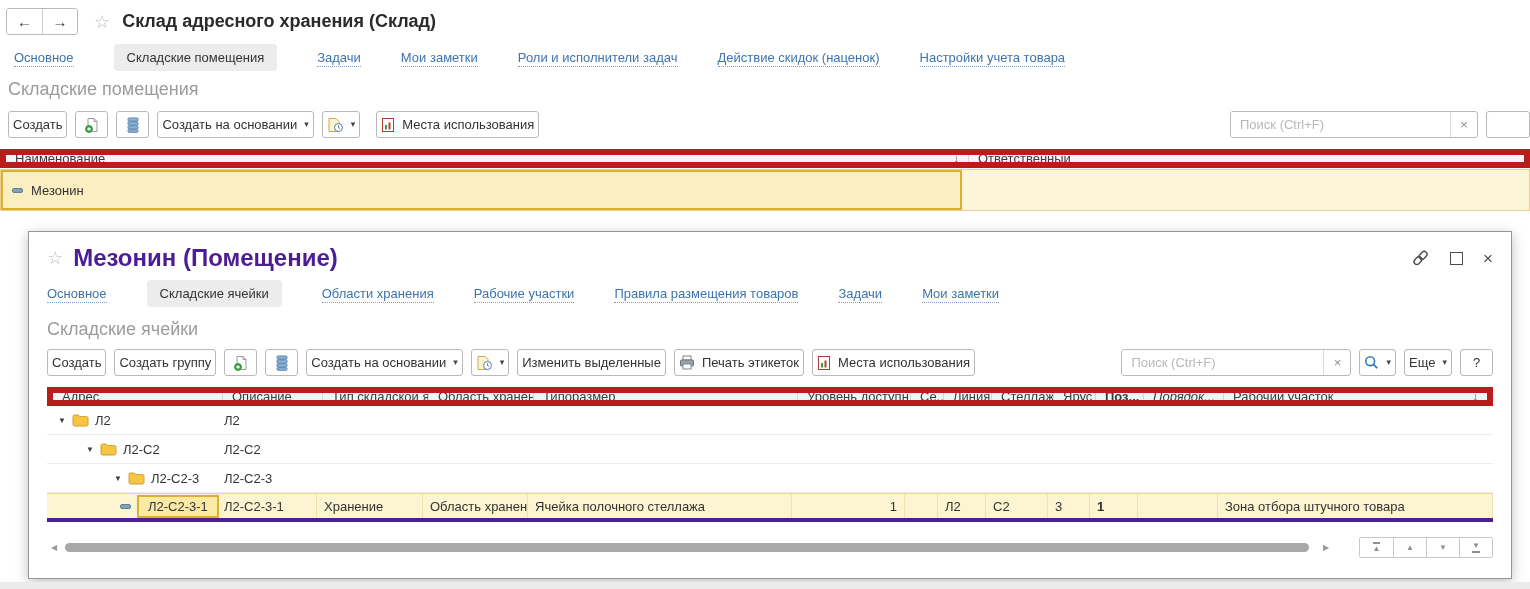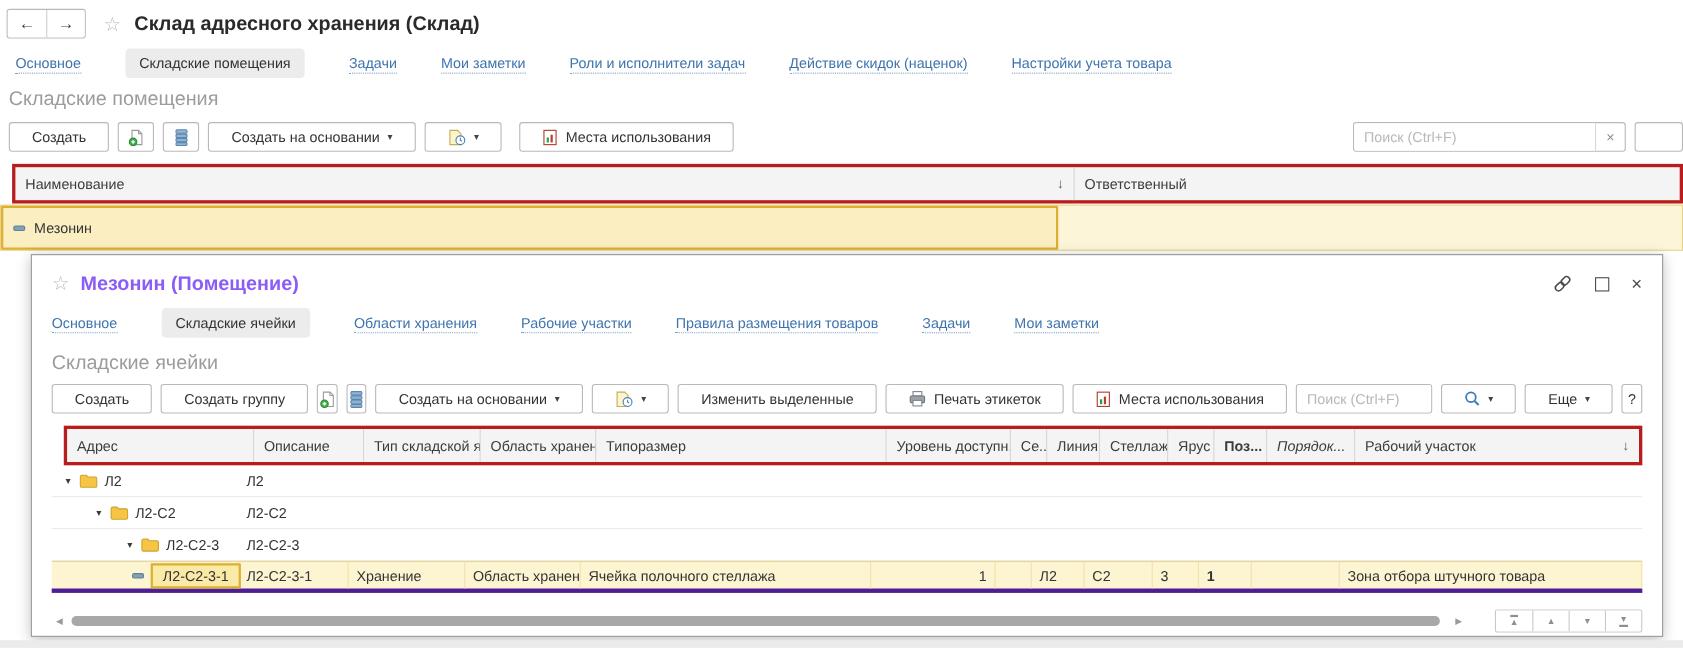--- a/index.html
+++ b/index.html
@@ -1,21 +1,21 @@
 <!DOCTYPE html>
 <html><head>
 <meta charset="utf-8">
 <style>
   * { margin:0; padding:0; box-sizing:border-box; }
   body { font-family:"Liberation Sans", sans-serif; background:#fff; }
   .screen { position:relative; width:1530px; height:589px; background:#fff; overflow:hidden; font-size:13px; color:#333; }
 
   
   .btn { display:inline-flex; align-items:center; justify-content:center; gap:7px; height:27px;
-         padding:0 20px; background:#fff; border:1px solid #b9b9b9; border-radius:3px;
+         padding:0 4px; background:#fff; border:1px solid #b9b9b9; border-radius:3px;
          font-size:13px; color:#333; white-space:nowrap; cursor:default; }
   .icon-btn { width:33px; padding:0; }
   .drop-arrow { font-size:9px; color:#444; line-height:1; }
   .tabs { display:flex; align-items:center; gap:40px; }
   .tab { color:#3e74ad; text-decoration:none; white-space:nowrap; }
   .tab .t { border-bottom:1px dotted #7da2c6; padding-bottom:1px; }
   .tab.active { background:#ececec; border-radius:4px; padding:6px 13px; color:#333; }
   .tab.active .t { border-bottom:none; }
   .section-title { font-size:18px; color:#9c9c9c; }
   .search { display:flex; align-items:center; height:27px; background:#fff; border:1px solid #b9b9b9; border-radius:3px; overflow:hidden; }
@@ -35,36 +35,36 @@
   .outer-tabs { position:absolute; top:44px; left:14px; }
   .outer-section { position:absolute; top:79px; left:8px; }
 
   
   .outer-toolbar { position:absolute; top:111px; left:8px; right:0; display:flex; align-items:center; gap:8px; }
   .outer-toolbar .search { width:248px; margin-left:auto; }
   .stub-btn { width:44px; flex:0 0 auto; }
 
   
   .otable { position:absolute; top:149px; left:0; width:1530px; }
-  .thead { display:flex; height:36px; background:#f4f4f4; border:3px solid #b91c1c; align-items:stretch; color:#3c3c3c;margin-left:11px; }
+  .thead { display:flex; height:19px; background:#f4f4f4; border:6px solid #b91c1c; align-items:stretch; color:#3c3c3c; }
   .th { display:flex; align-items:center; padding:0 9px; border-right:1px solid #d7d7d7; white-space:nowrap; overflow:hidden; }
   .th:last-child { border-right:none; }
   .sort { margin-left:auto; color:#555; font-size:12px; padding-left:6px; }
   .oc0 { width:963px; } .oc1 { flex:1; }
   .orow { display:flex; height:42px; margin-top:1px; background:#fdf5d7; border:1px solid #e9d28d; align-items:stretch; }
   .orow .cell-active { width:961px; display:flex; align-items:center; gap:8px; padding:0 9px;
                        background:#fbefc2; border:2px solid #ddaf2e; border-radius:1px; }
   .orow .cell-rest { flex:1; }
   .dash-ic { display:inline-block; width:11px; height:5px; border-radius:2px; background:#7fa3b5; border:1px solid #5f8296; }
 
   
   .dialog { position:absolute; top:231px; left:28px; width:1484px; height:348px; background:#fff;
             border:1px solid #969696; box-shadow:0 3px 12px rgba(0,0,0,.25); padding:12px 18px 0 18px; }
   .dlg-titlerow { display:flex; align-items:center; height:28px; }
-  .dlg-title { margin-left:10px; font-size:18px; font-weight:600; color:#8b5cf6; }
+  .dlg-title { margin-left:10px; font-size:24px; font-weight:600; color:#4c1d95; }
   .dlg-controls { margin-left:auto; display:flex; align-items:center; gap:20px; }
   .wmax { width:13px; height:13px; border:1.5px solid #4c4c4c; }
   .wclose { font-size:17px; color:#4c4c4c; line-height:1; }
   .dlg-tabs { margin-top:8px; }
   .dlg-section { margin-top:12px; }
   .dlg-toolbar { margin-top:9px; display:flex; align-items:center; gap:8px; }
   .dlg-toolbar .search { width:230px; margin-left:auto; }
 
   
   .itable { margin-top:11px; }

